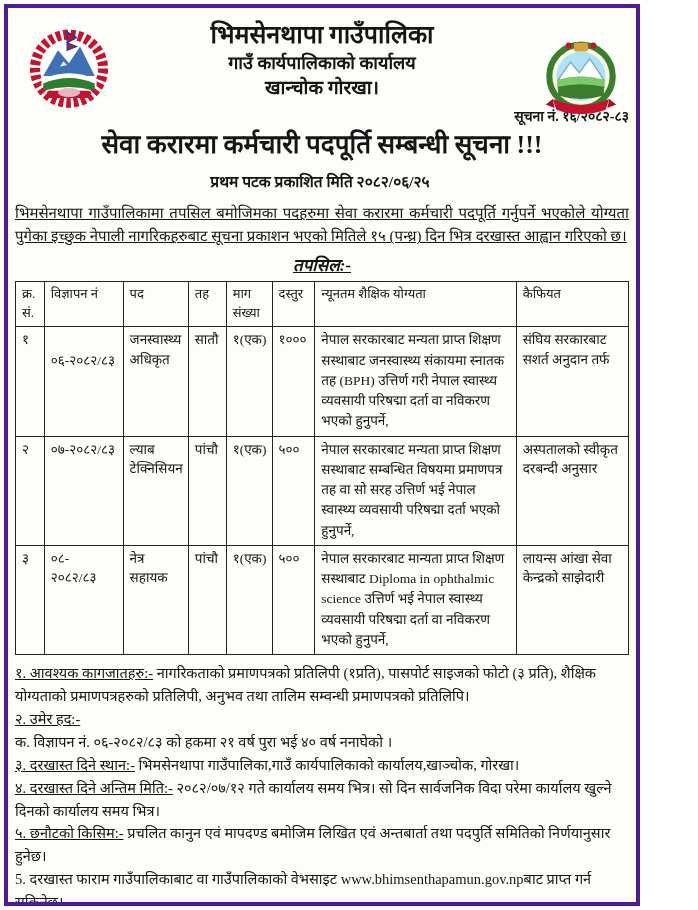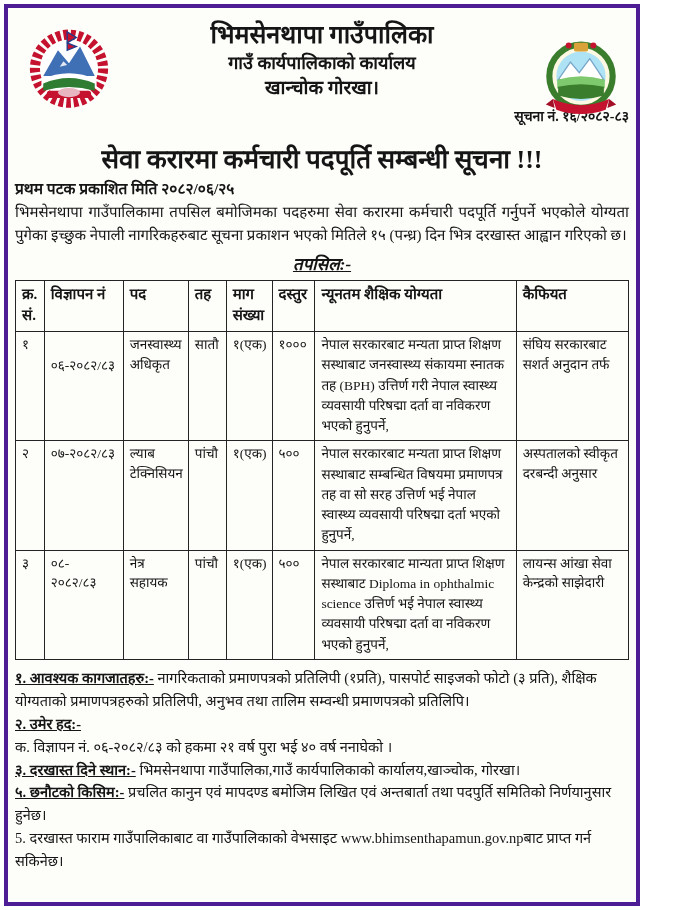--- a/index.html
+++ b/index.html
@@ -20,48 +20,48 @@
   }
   
   .doc-header { position: relative; text-align: center; padding-top: 6px; }
   .logo { position: absolute; }
   .logo-left  { left: 8px;  top: 6px;  width: 92px; height: 94px; }
   .logo-right { right: 4px; top: 18px; width: 88px; height: 96px; }
   .org-line1 { font-size: 25px; font-weight: bold; line-height: 1.35; }
   .org-line2 { font-size: 18px; font-weight: bold; line-height: 1.3; }
   .org-line3 { font-size: 19px; font-weight: bold; line-height: 1.35; }
   .notice-no { font-size: 14px; font-weight: bold; line-height: 1.45; margin-top: 6px; text-align: right; }
-  .main-title { font-size: 26px; font-weight: bold; line-height: 1.35; margin-top: 15px; }
-  .published { text-align: left; font-size: 15.5px; font-weight: bold; padding-right: 4px; }
+  .main-title { font-size: 26px; font-weight: bold; line-height: 1.35; margin-top: 0; }
+  .published { text-align: center; font-size: 15.5px; font-weight: bold; margin-top: 8px; padding-right: 4px; }
   
-  .intro { font-size: 15px; line-height: 1.55; text-align: justify; margin-top: 2px; }
+  .intro { font-size: 15px; line-height: 1.55; text-align: justify; margin-top: 10px; text-decoration: underline; }
   .tapasil { text-align: center; font-size: 17px; font-weight: bold; text-decoration: underline; margin: 4px 0 5px 0; font-style: italic; }
   
   table.vacancy {
     width: 100%;
     border-collapse: collapse;
     font-size: 13.5px;
     line-height: 1.45;
   }
   table.vacancy th, table.vacancy td {
     border: 1.6px solid #242424;
     padding: 3px 5px 4px 6px;
     vertical-align: top;
     text-align: left;
   }
-  table.vacancy th { font-size: 15px; font-weight: bold; height: 40px; }
+  table.vacancy th { font-size: 13px; font-weight: normal; height: 40px; }
   td.col-sn { text-align: left; }
   td.col-level, td.col-count, td.col-fee { text-align: left; }
   td.col-ad_no { padding-top: 14px; margin-top: 31px; }
   tbody tr:first-child td.col-ad_no { padding-top: 24px; }
   td.col-qualification { line-height: 1.5; }
   
   .notes { margin-top: 7px; font-size: 14.5px; line-height: 1.58; }
   .note-line { text-align: left; }
-  .note-lead { font-weight: bold; text-decoration: underline; }
+  .note-lead { font-weight: normal; text-decoration: underline; }
 </style>
 </head>
 <body>
 
 <div class="page">
 
   <div class="doc-header">
 
     <div class="logo logo-left">
       <svg viewBox="0 0 100 100" width="92" height="94">
@@ -160,17 +160,18 @@
           <td class="col-remarks">लायन्स आंखा सेवा केन्द्रको साझेदारी</td>
         </tr>
       </tbody>
   </table>
 
   <div class="notes">
       <div class="note-line"><strong class="note-lead">१. आवश्यक कागजातहरु:-</strong><span> नागरिकताको प्रमाणपत्रको प्रतिलिपी (१प्रति), पासपोर्ट साइजको फोटो (३ प्रति), शैक्षिक योग्यताको प्रमाणपत्रहरुको प्रतिलिपी, अनुभव तथा तालिम सम्वन्धी प्रमाणपत्रको प्रतिलिपि।</span></div>
       <div class="note-line"><strong class="note-lead">२. उमेर हद:-</strong></div>
       <div class="note-line"><span>क. विज्ञापन नं. ०६-२०८२/८३ को हकमा २१ वर्ष पुरा भई ४० वर्ष ननाघेको ।</span></div>
       <div class="note-line"><strong class="note-lead">३. दरखास्त दिने स्थान:-</strong><span> भिमसेनथापा गाउँपालिका,गाउँ कार्यपालिकाको कार्यालय,खाञ्चोक, गोरखा।</span></div>
+      <div class="note-line"><strong class="note-lead">४. दरखास्त दिने अन्तिम मिति:-</strong><span> २०८२/०७/१२ गते कार्यालय समय भित्र। सो दिन सार्वजनिक विदा परेमा कार्यालय खुल्ने दिनको कार्यालय समय भित्र।</span></div>
       <div class="note-line"><strong class="note-lead">५. छनौटको किसिम:-</strong><span> प्रचलित कानुन एवं मापदण्ड बमोजिम लिखित एवं अन्तबार्ता तथा पदपुर्ति समितिको निर्णयानुसार हुनेछ।</span></div>
       <div class="note-line"><span>5. दरखास्त फाराम गाउँपालिकाबाट वा गाउँपालिकाको वेभसाइट www.bhimsenthapamun.gov.npबाट प्राप्त गर्न सकिनेछ।</span></div>
     </div>
 
 </div>
 
 </body></html>

